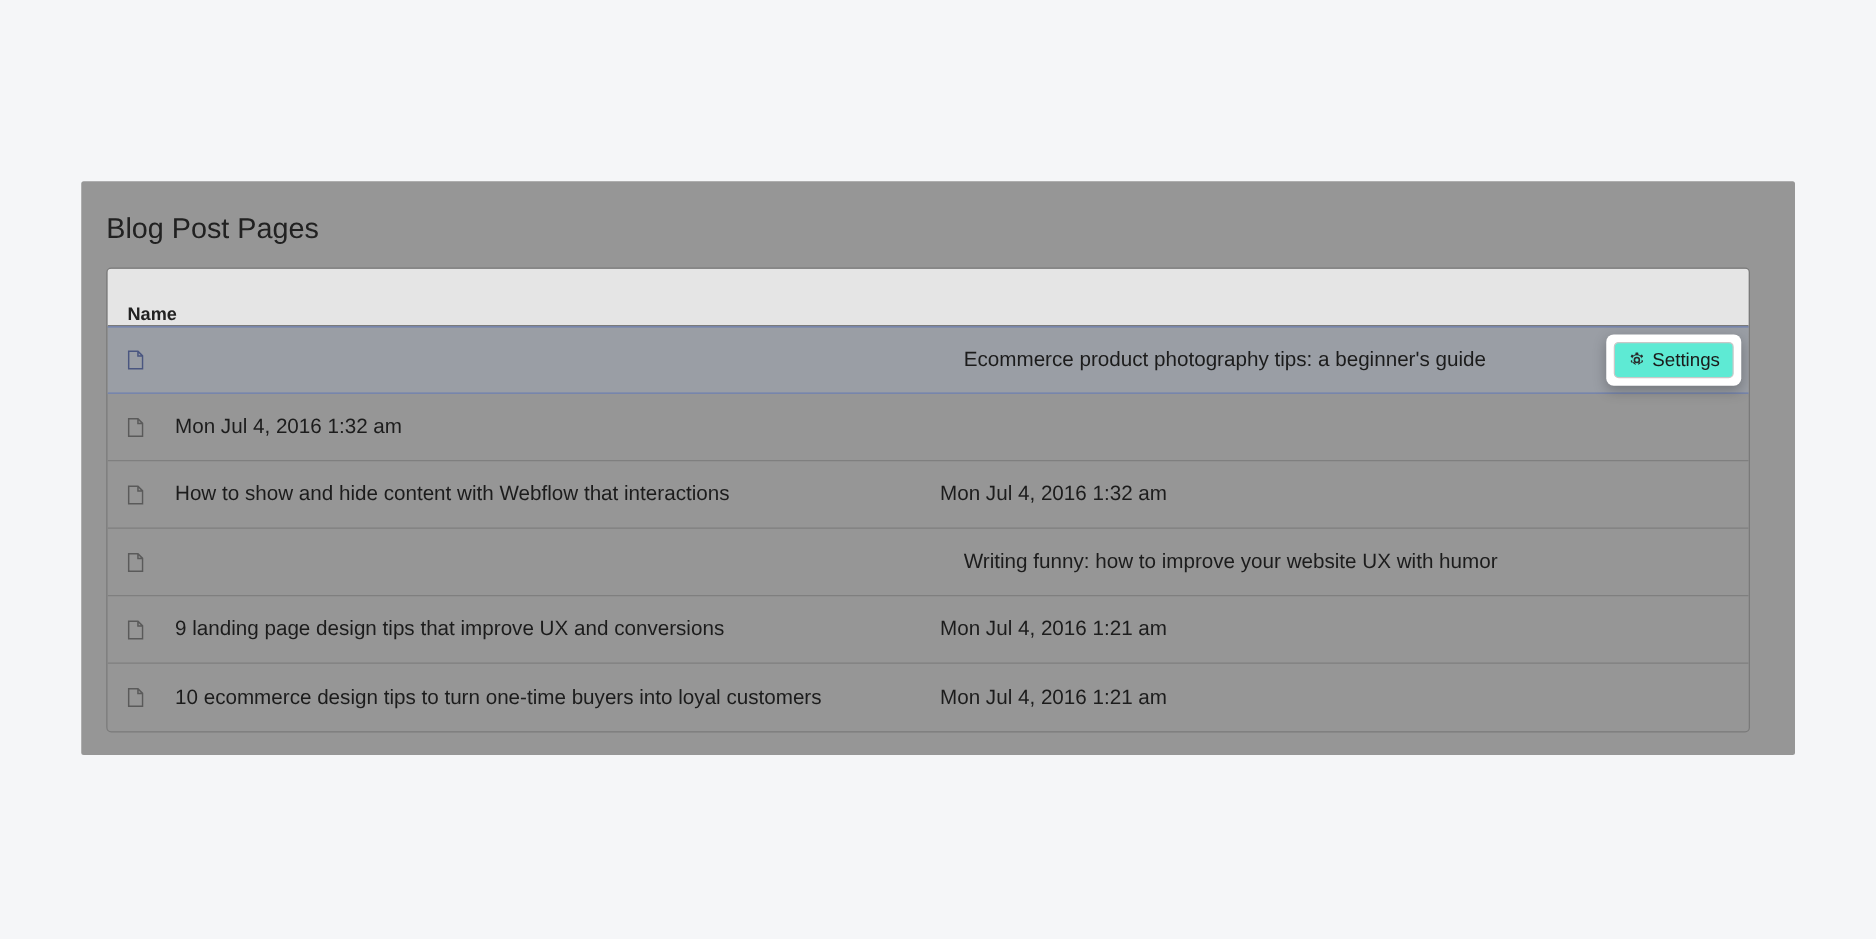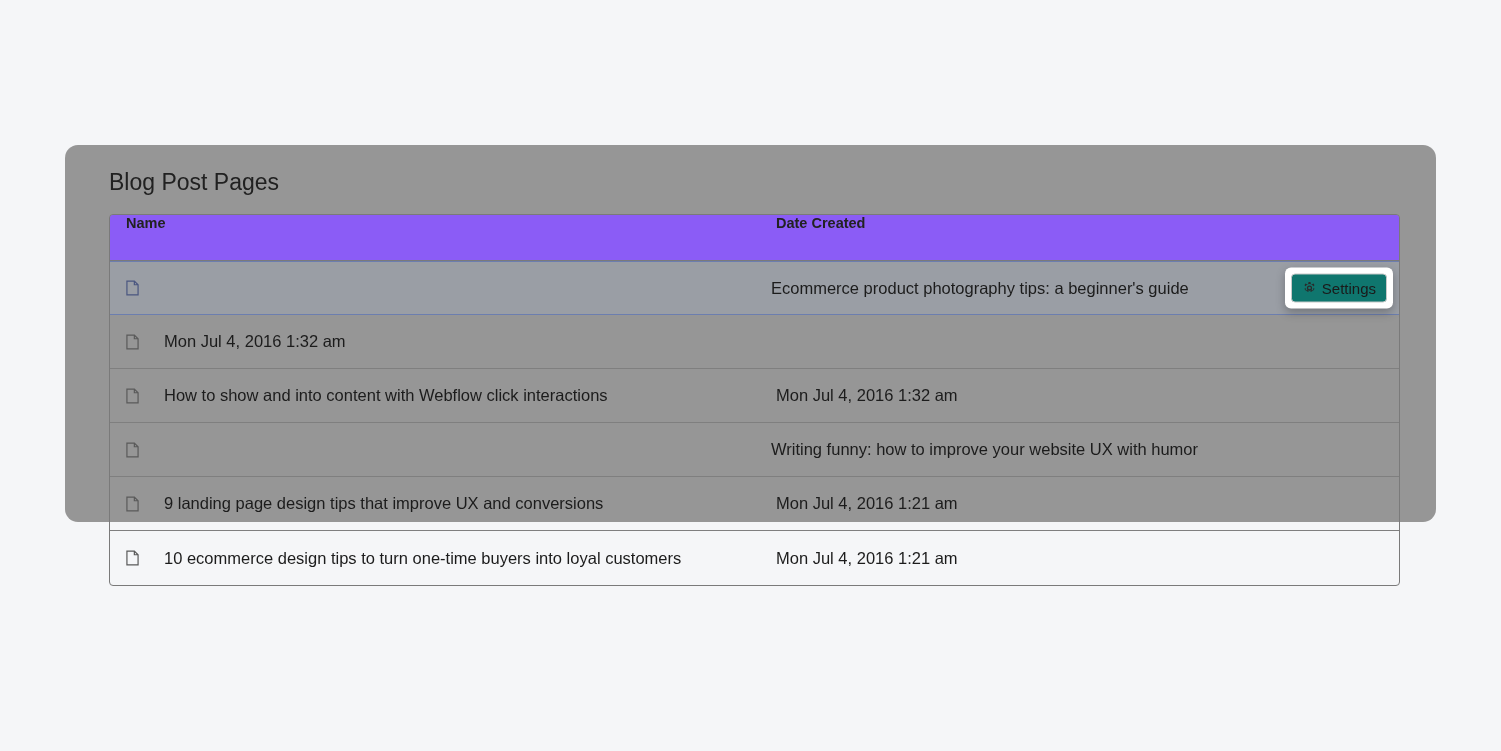--- a/index.html
+++ b/index.html
@@ -8,43 +8,43 @@
     background: #f5f6f8;
     font-family: -apple-system, BlinkMacSystemFont, "Segoe UI", Helvetica, Arial, sans-serif;
     color: #1a1a1a;
     position: relative;
   }
   .panel-wrap {
     position: absolute;
     left: 65px;
     top: 145px;
     width: 1371px;
-    height: 377px;
+    height: 459px;
     background: #969696;
-    padding: 24px 36px 30px 44px;
-    border-radius: 13px;
+    padding: 24px 36px 30px 20px;
+    border-radius: 2px;
   }
   .panel-title {
     font-size: 23px;
     font-weight: 500;
     color: #212121;
     margin-bottom: 18px;
   }
   .table {
     width: 100%;
     border: 1px solid #7a7a7a;
     border-radius: 4px;
     overflow: hidden;
   }
   .thead {
     display: flex;
-    align-items: flex-start;
+    align-items: flex-end;
     height: 46px;
     border-bottom: 1px solid #7a7a7a;
-    background: #8b5cf6;
+    background: #e5e5e5;
     padding: 0 16px;
   }
   .th {
     font-size: 14.5px;
     font-weight: 600;
     color: #222;
   }
   .col-name { flex: 0 0 650px; }
   .col-date { flex: 1; }
   .tbody { }
@@ -94,42 +94,41 @@
     transform: translateY(-50%);
     background: #ffffff;
     border-radius: 6px;
     padding: 6px;
     box-shadow: 0 4px 10px rgba(0,0,0,0.25);
   }
   .settings-btn {
     display: flex;
     align-items: center;
     gap: 5px;
-    background: #0f766e;
+    background: #5eead4;
     border: 1px solid #c8c8c8;
     border-radius: 4px;
     padding: 5px 10px;
     font-size: 15px;
     color: #1a1a1a;
     cursor: pointer;
     font-family: inherit;
   }
   .gear-icon { width: 15px; height: 15px; display: block; }
   .gear-icon path { fill: #2a2a2a; }
 </style>
 </head>
 <body>
 
 <div class="panel-wrap">
   <h2 class="panel-title">Blog Post Pages</h2>
 
   <div class="table">
     <div class="thead">
       <div class="th col-name">Name</div>
-      <div class="th col-date">Date Created</div>
     </div>
     <div class="tbody" id="tbody">
         <div class="row selected">
           <div class="icon-cell">
             <svg class="page-icon" viewBox="0 0 14 17">
               <path d="M1 1 H9 L13 5 V16 H1 Z M9 1 V5 H13"></path>
             </svg>
           </div>
           <div class="name-cell">Ecommerce product photography tips: a beginner's guide</div>
           <div class="settings-pop">
@@ -151,21 +150,21 @@
             </svg>
           </div>
           <div class="date-cell">Mon Jul 4, 2016 1:32 am</div>
         </div>
         <div class="row">
           <div class="icon-cell">
             <svg class="page-icon" viewBox="0 0 14 17">
               <path d="M1 1 H9 L13 5 V16 H1 Z M9 1 V5 H13"></path>
             </svg>
           </div>
-          <div class="name-cell">How to show and into content with Webflow click interactions</div>
+          <div class="name-cell">How to show and hide content with Webflow that interactions</div>
           <div class="date-cell">Mon Jul 4, 2016 1:32 am</div>
         </div>
         <div class="row">
           <div class="icon-cell">
             <svg class="page-icon" viewBox="0 0 14 17">
               <path d="M1 1 H9 L13 5 V16 H1 Z M9 1 V5 H13"></path>
             </svg>
           </div>
           <div class="name-cell">Writing funny: how to improve your website UX with humor</div>
         </div>

